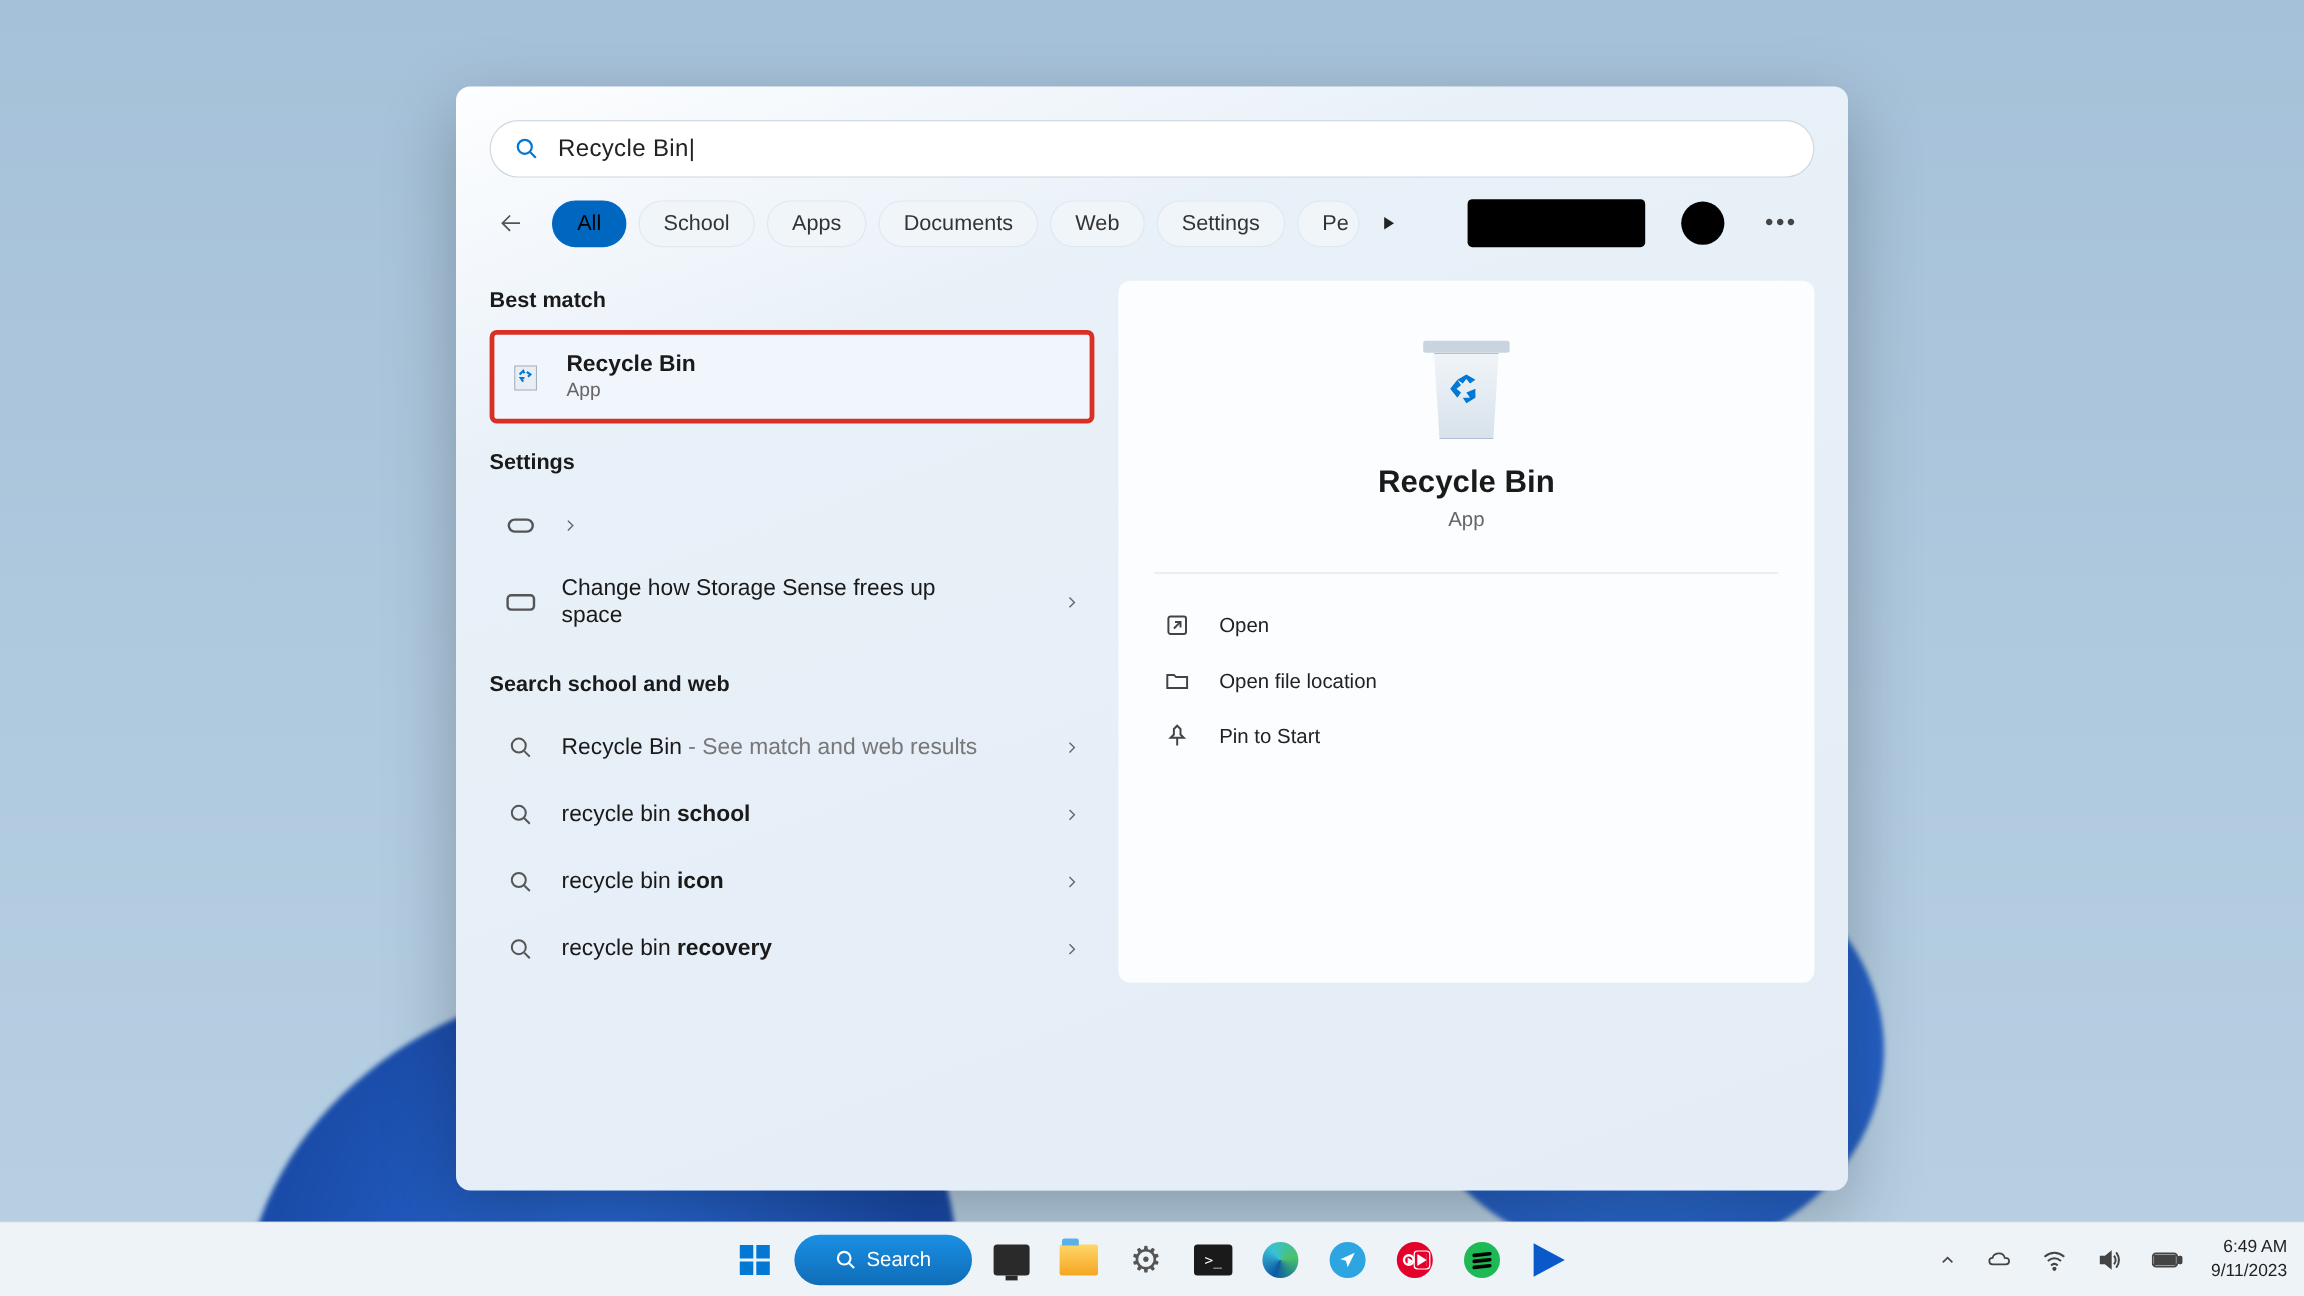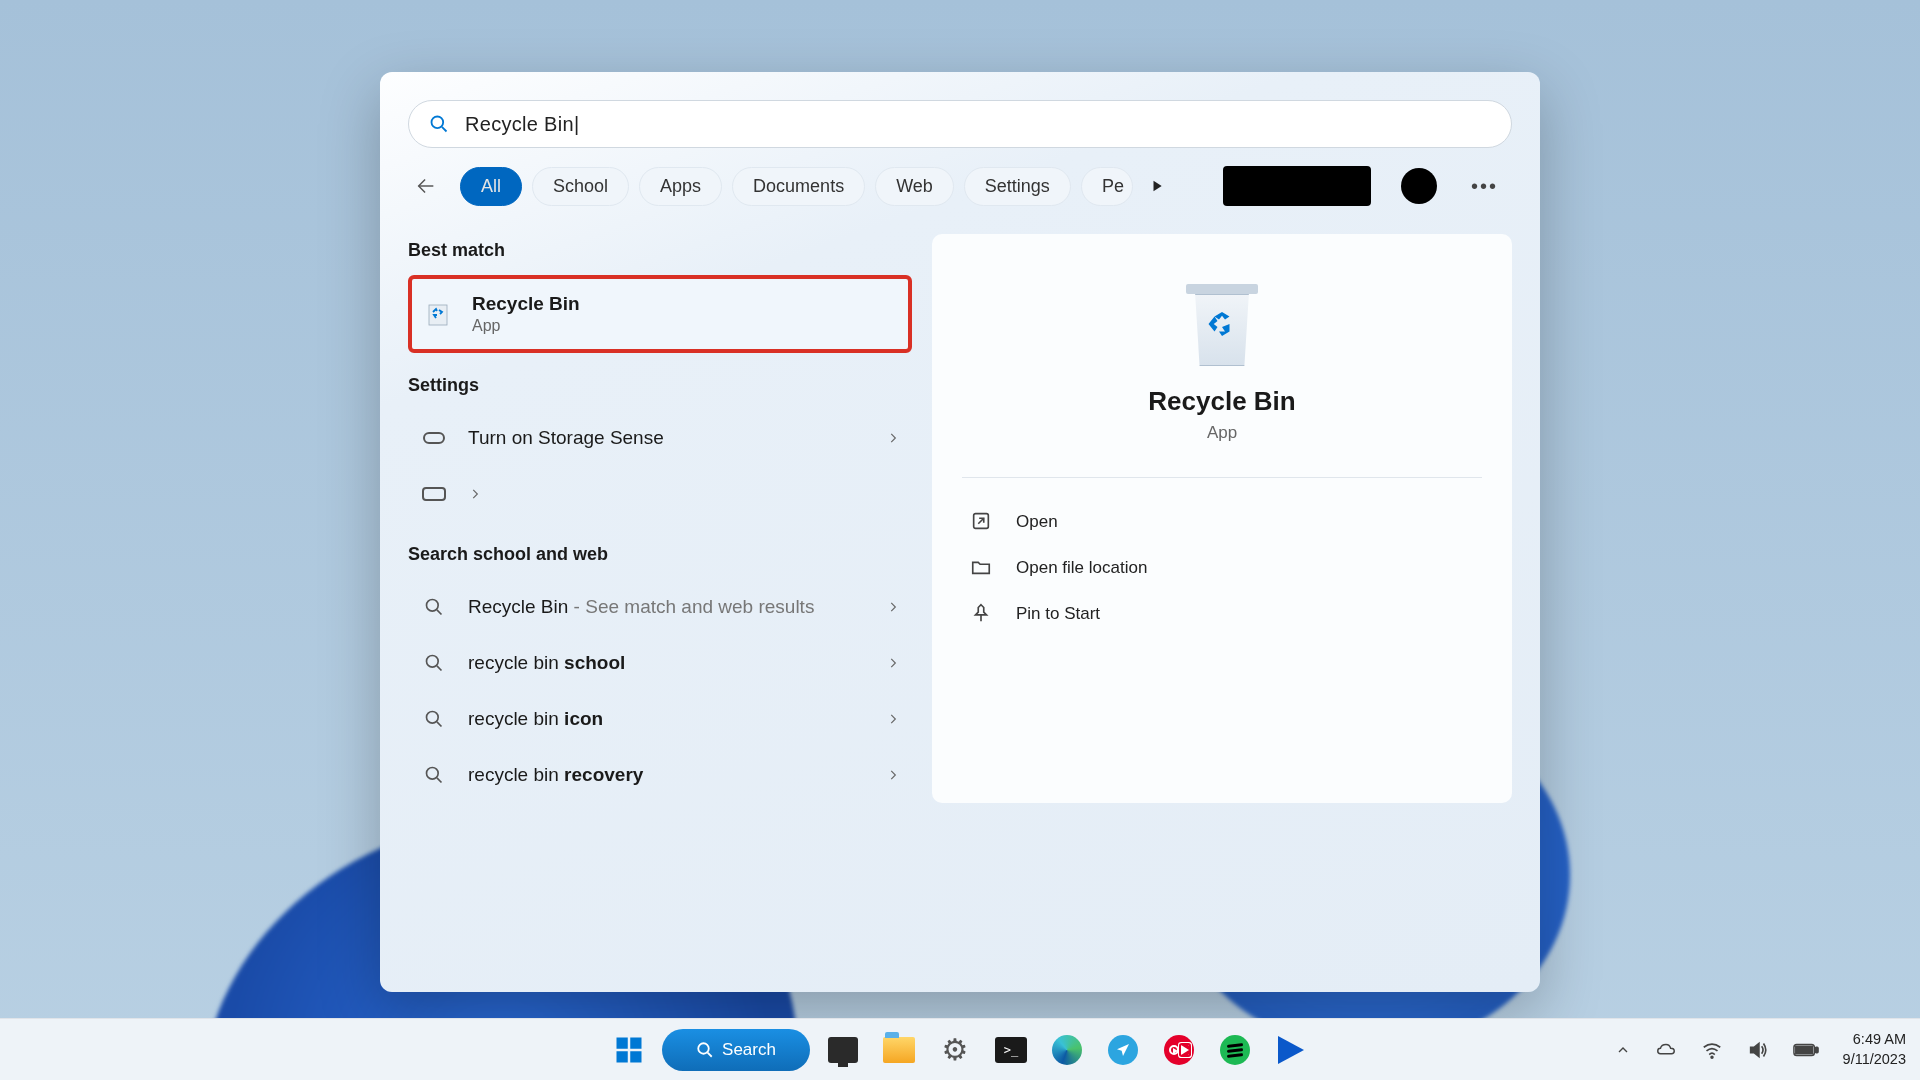--- a/index.html
+++ b/index.html
@@ -14,21 +14,21 @@
 .search-panel { position: absolute; left: 380px; top: 72px; width: 1160px; height: 920px; background: linear-gradient(160deg, #fdfeff 0%, #e8f0f8 25%, #e4edf6 100%); border-radius: 12px; box-shadow: 0 20px 60px rgba(0,0,0,0.25); padding: 28px; }
 
 .search-box { width: 100%; height: 48px; background: #fff; border-radius: 28px; border: 1px solid #d0d8e0; display: flex; align-items: center; padding: 0 20px; }
 .search-icon-svg { width: 20px; height: 20px; color: #0078d4; margin-right: 16px; }
 .search-input { flex: 1; border: none; outline: none; font-size: 20px; color: #222; background: transparent; letter-spacing: 0.3px; }
 .search-input::after { content: '|'; }
 
 .filter-row { display: flex; align-items: center; gap: 10px; margin-top: 18px; }
 .back-arrow { width: 36px; height: 36px; display: flex; align-items: center; justify-content: center; color: #555; cursor: pointer; margin-right: 6px; }
 .filter-pill { padding: 8px 20px; border-radius: 22px; font-size: 18px; color: #333; background: #f0f5fa; border: 1px solid #e0e8f0; cursor: pointer; white-space: nowrap; }
-.filter-pill.active { background: #0067c0; color: #e5e5e5; border-color: #0067c0; }
+.filter-pill.active { background: #0067c0; color: #000000; border-color: #0067c0; }
 .filter-pill.cut { padding-right: 8px; }
 .next-arrow { width: 28px; height: 28px; display: flex; align-items: center; justify-content: center; color: #222; cursor: pointer; }
 .black-bar { width: 148px; height: 40px; background: #000; border-radius: 4px; margin-left: 42px; }
 .avatar { width: 36px; height: 36px; background: #000; border-radius: 50%; margin-left: 20px; }
 .more-dots { margin-left: 24px; color: #444; font-size: 20px; letter-spacing: 2px; cursor: pointer; }
 
 .results-area { display: flex; margin-top: 28px; gap: 20px; }
 .left-col { flex: 1; }
 .right-col { width: 580px; background: #fbfdfe; border-radius: 10px; padding: 42px 30px; }
 
@@ -143,30 +143,30 @@
           <div class="result-title bold">Recycle Bin</div>
           <div class="result-sub">App</div>
         </div>
       </div>
 
       <div class="section-label" style="margin-top:22px">Settings</div>
       <div class="result-row">
         <div class="result-icon">
             <div class="settings-icon-rect"></div>
           </div>
-        <div class="result-text">
-            <div class="result-title">Turn on Storage Sense</div>
-          </div>
         <svg class="result-chevron" width="14" height="14" viewBox="0 0 24 24" fill="none" stroke="currentColor" stroke-width="2">
             <polyline points="9 5 16 12 9 19"></polyline>
           </svg>
       </div>
       <div class="result-row">
         <div class="result-icon">
             <div class="settings-icon-rect2"></div>
+          </div>
+        <div class="result-text">
+            <div class="result-title" style="max-width:320px">Change how Storage Sense frees up space</div>
           </div>
         <svg class="result-chevron" width="14" height="14" viewBox="0 0 24 24" fill="none" stroke="currentColor" stroke-width="2">
             <polyline points="9 5 16 12 9 19"></polyline>
           </svg>
       </div>
 
       <div class="section-label" style="margin-top:22px">Search school and web</div>
 
       <div class="result-row">
         <div class="result-icon">

